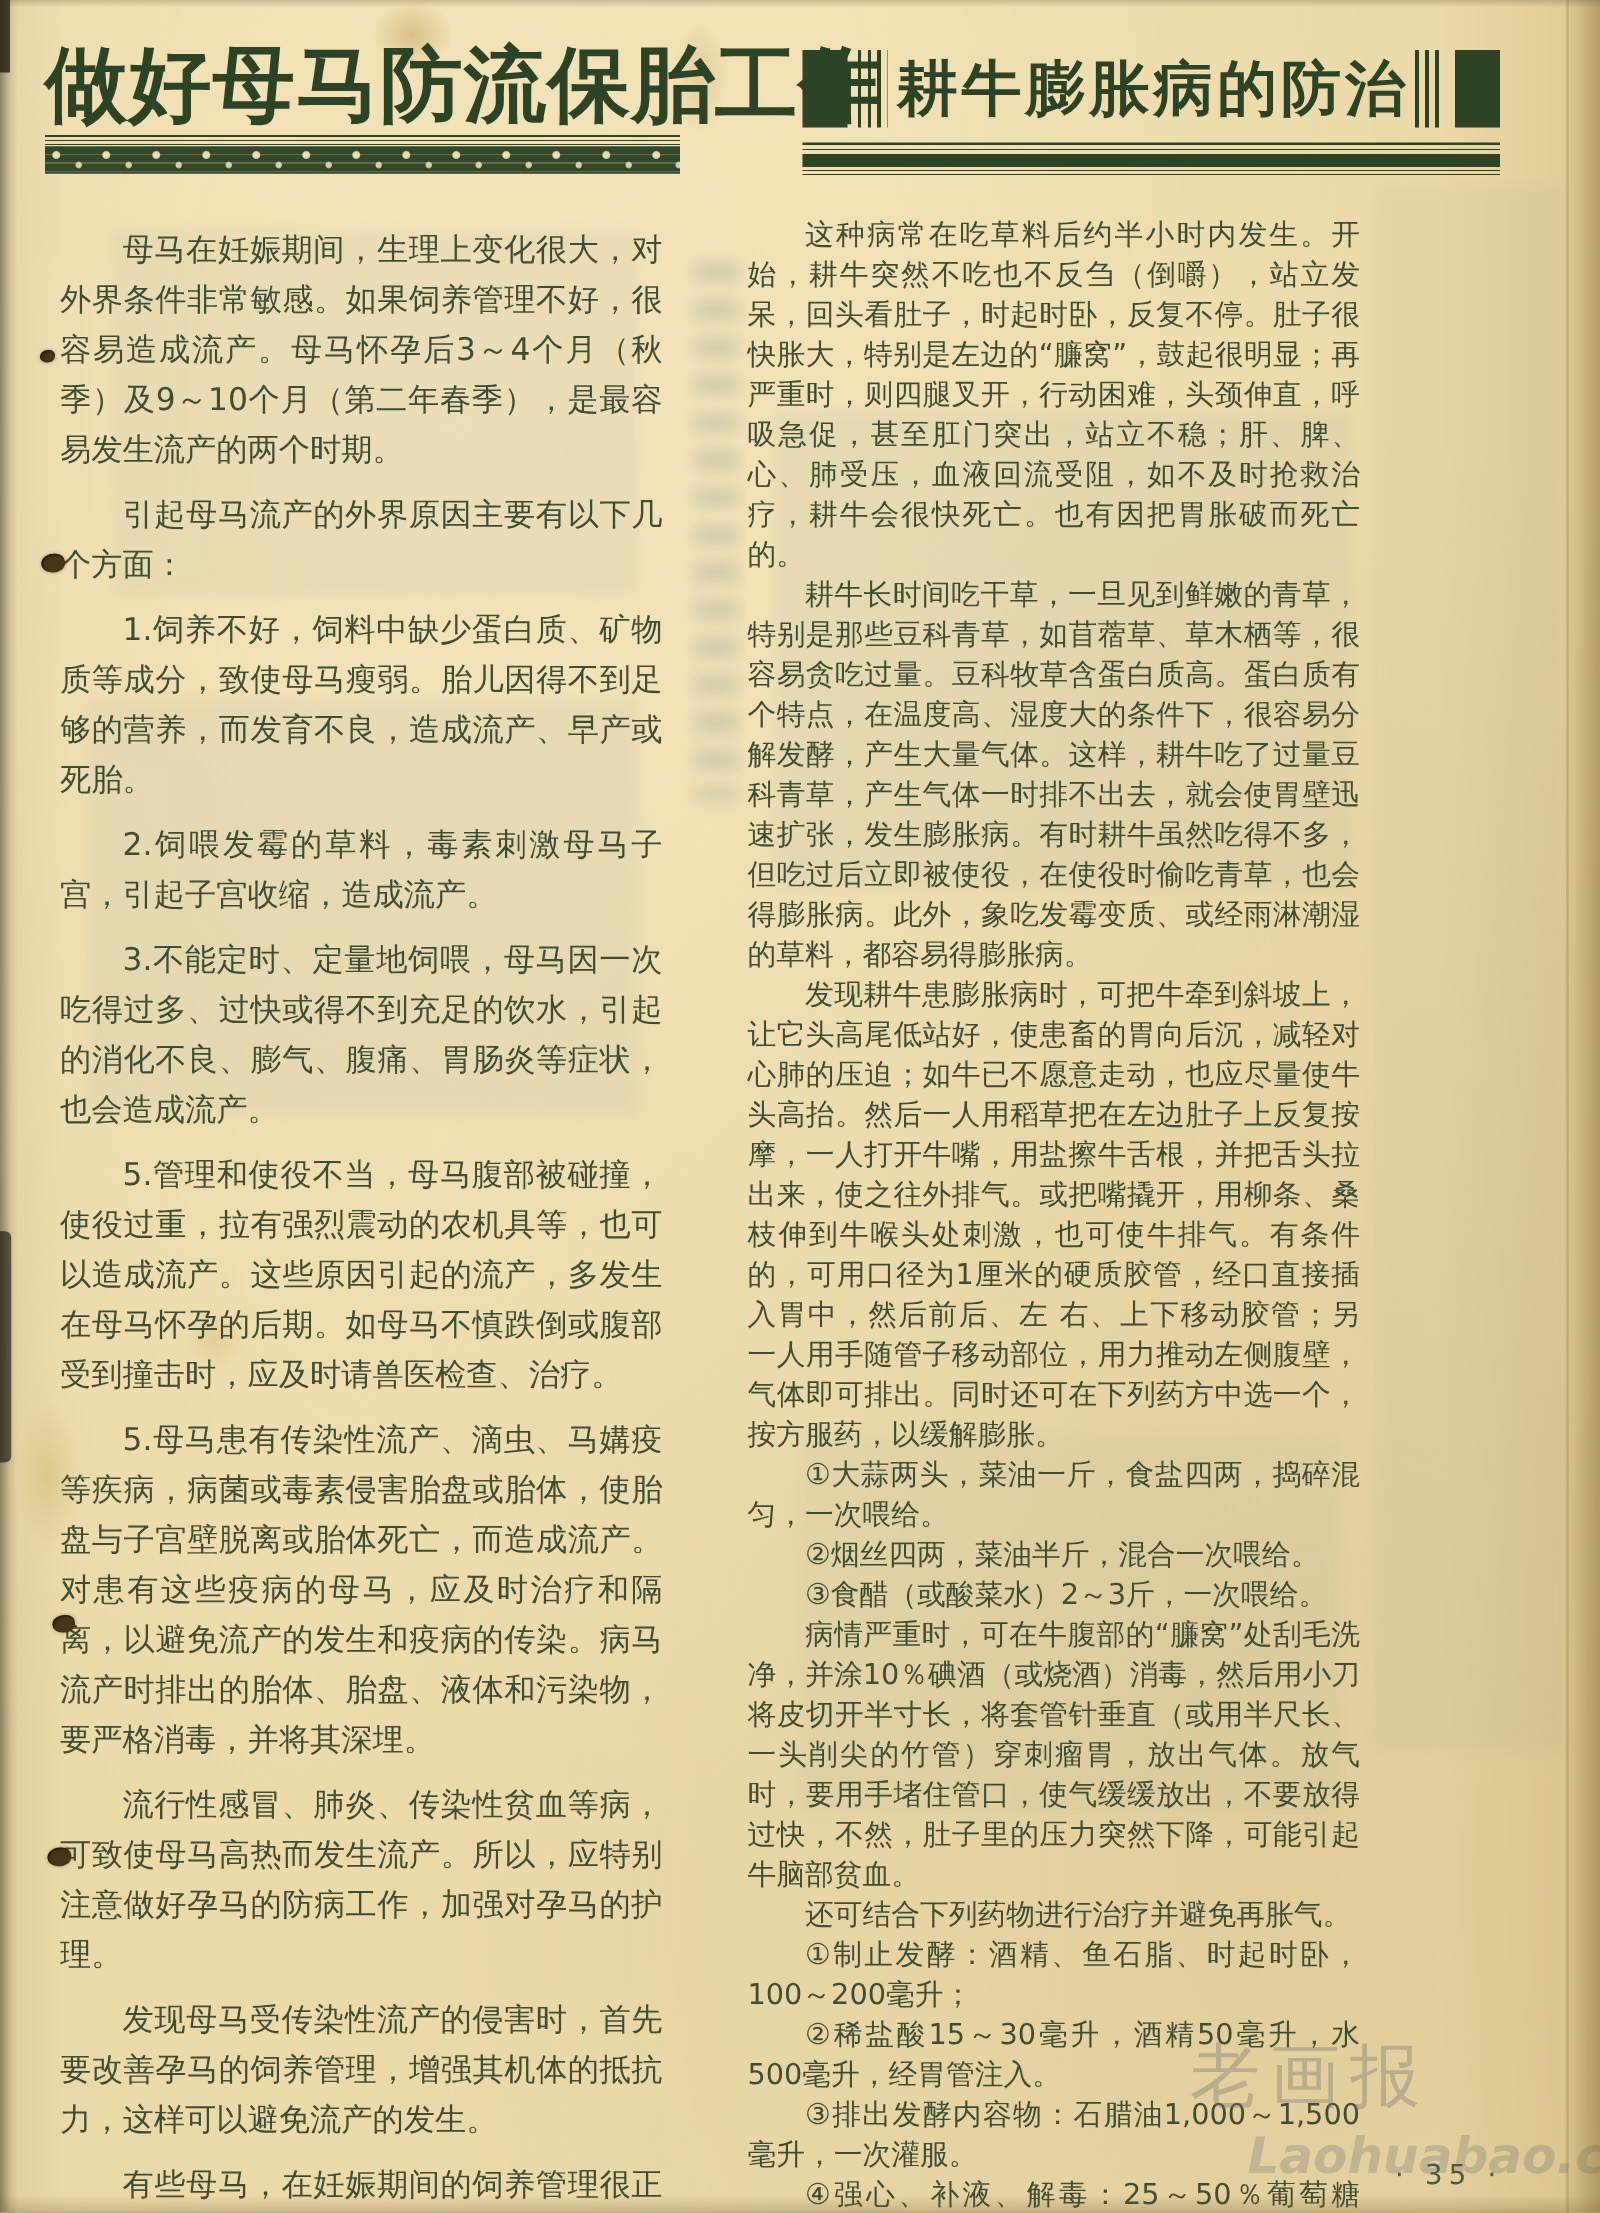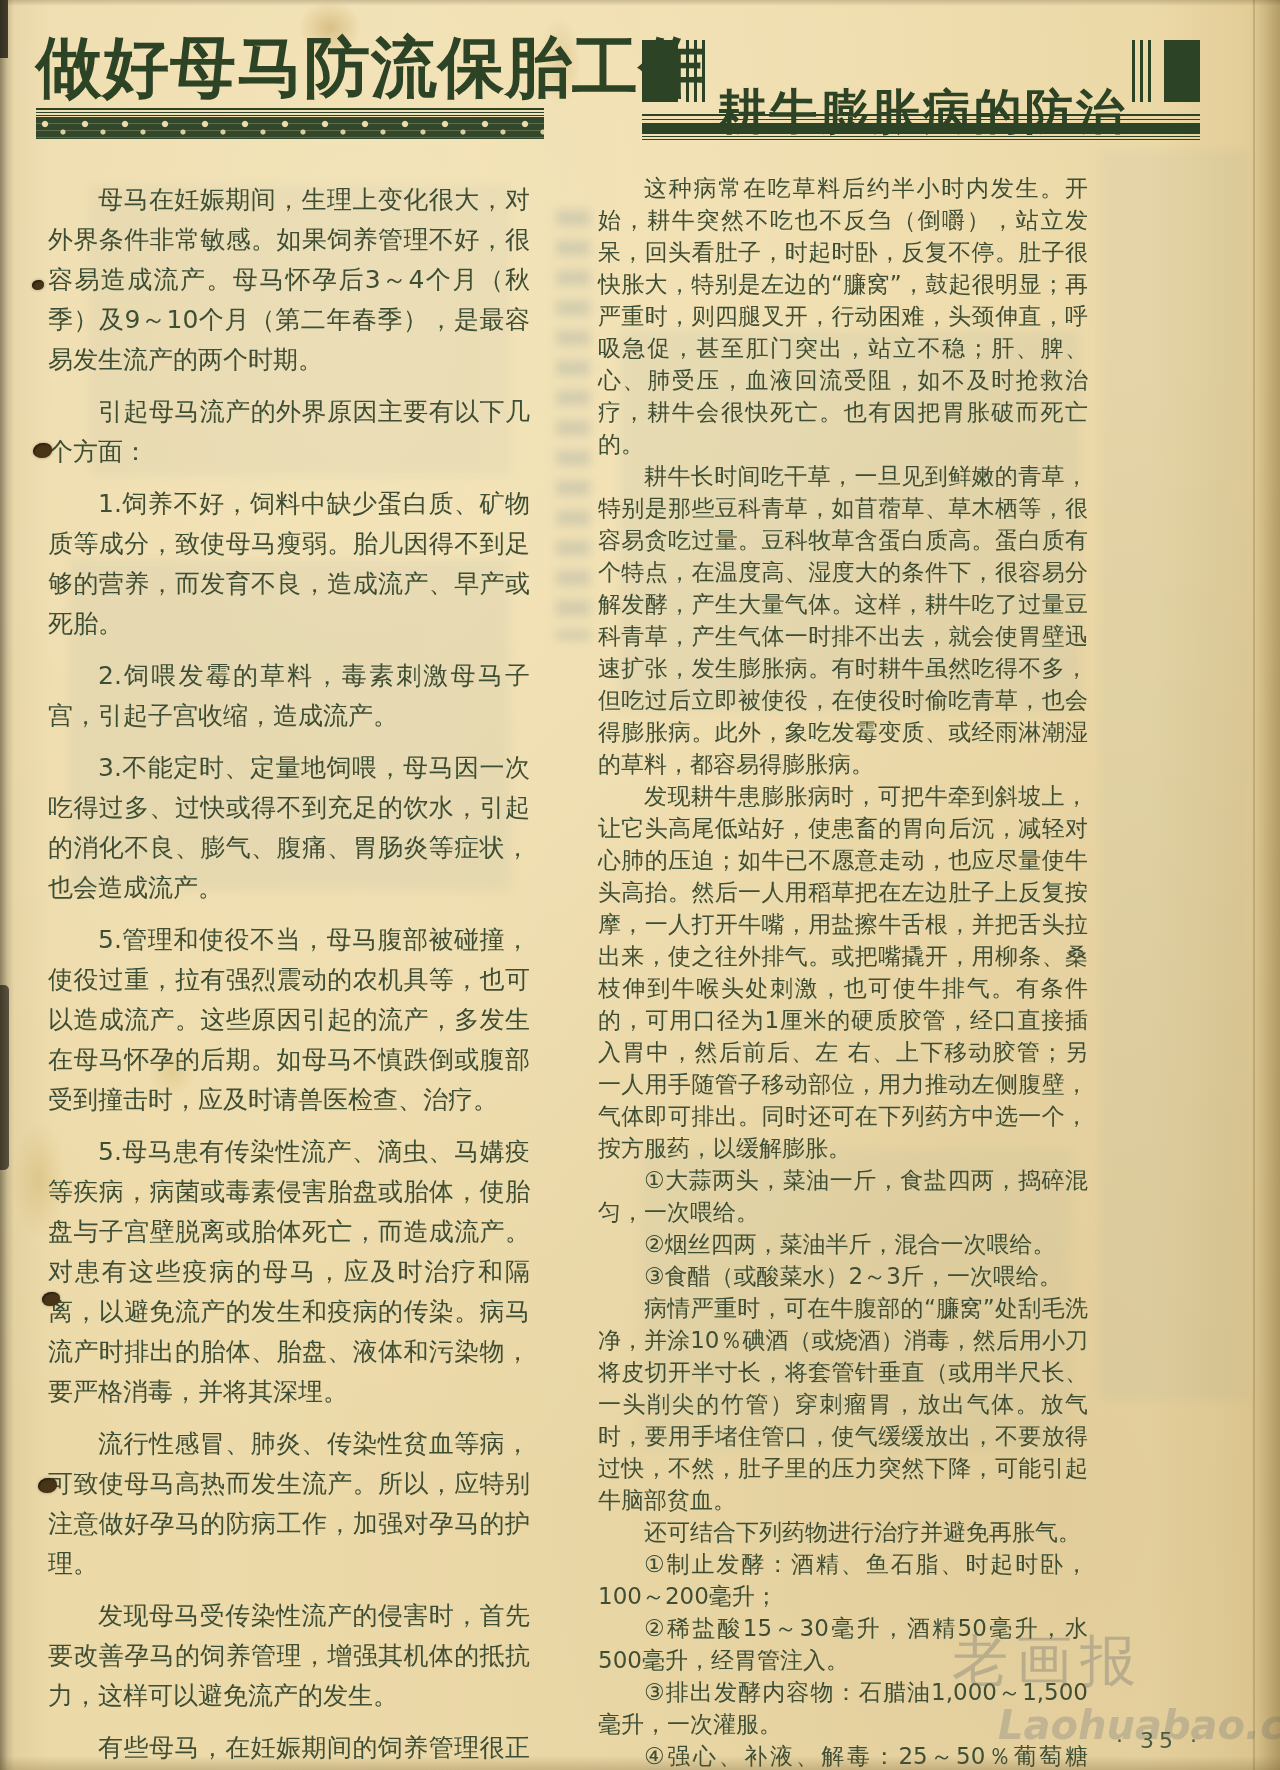--- a/index.html
+++ b/index.html
@@ -22,21 +22,21 @@
   .band-dots{height:22px;background-color:#33482b;
     background-image:
       radial-gradient(circle at 9px 7px, #ecdcae 2.6px, transparent 3.6px),
       radial-gradient(circle at 27px 15px, rgba(236,220,174,0.9) 2.1px, transparent 3px),
       repeating-linear-gradient(180deg, transparent 0 6px, rgba(236,220,174,0.25) 6px 7px);
     background-size:40px 22px,40px 22px,auto;}
   .righttitle{position:absolute;left:642px;top:40px;width:558px;height:62px;display:flex;align-items:stretch;gap:8px;}
   .square{width:36px;background:#2d4326;}
   .vbars{width:24px;background:repeating-linear-gradient(90deg,#2d4326 0 3px,transparent 3px 8px);}
   .rtitle-text{flex:1;font-size:48px;font-weight:bold;color:#2d4326;line-height:62px;
-    text-align:justify;text-align-last:justify;white-space:nowrap;margin-top:40px;}
+    text-align:justify;text-align-last:justify;white-space:nowrap;}
   .rule-band{position:absolute;left:642px;top:114px;width:558px;height:26px;
     background:linear-gradient(#2d4326 0 2px,transparent 2px 5px,#2d4326 5px 6px,transparent 6px 9px,#2d4326 9px 20px,transparent 20px 22px,#2d4326 22px 23px,transparent 23px 25px,#2d4326 25px 26px);}
   
   .col-left{position:absolute;left:36px;top:168px;width:506px;font-size:25px;line-height:40px;text-align:justify;}
   .col-left p{margin:12px;text-indent:2em;}
   .col-right{position:absolute;left:598px;top:172px;width:490px;font-size:23px;line-height:32px;text-align:justify;}
   .col-right p{margin:0;text-indent:2em;}
   .wrapzone{min-height:208px;}
   
   .pagenum{position:absolute;left:1116px;top:1728px;font-size:22px;color:#4a5a40;letter-spacing:5px;}

